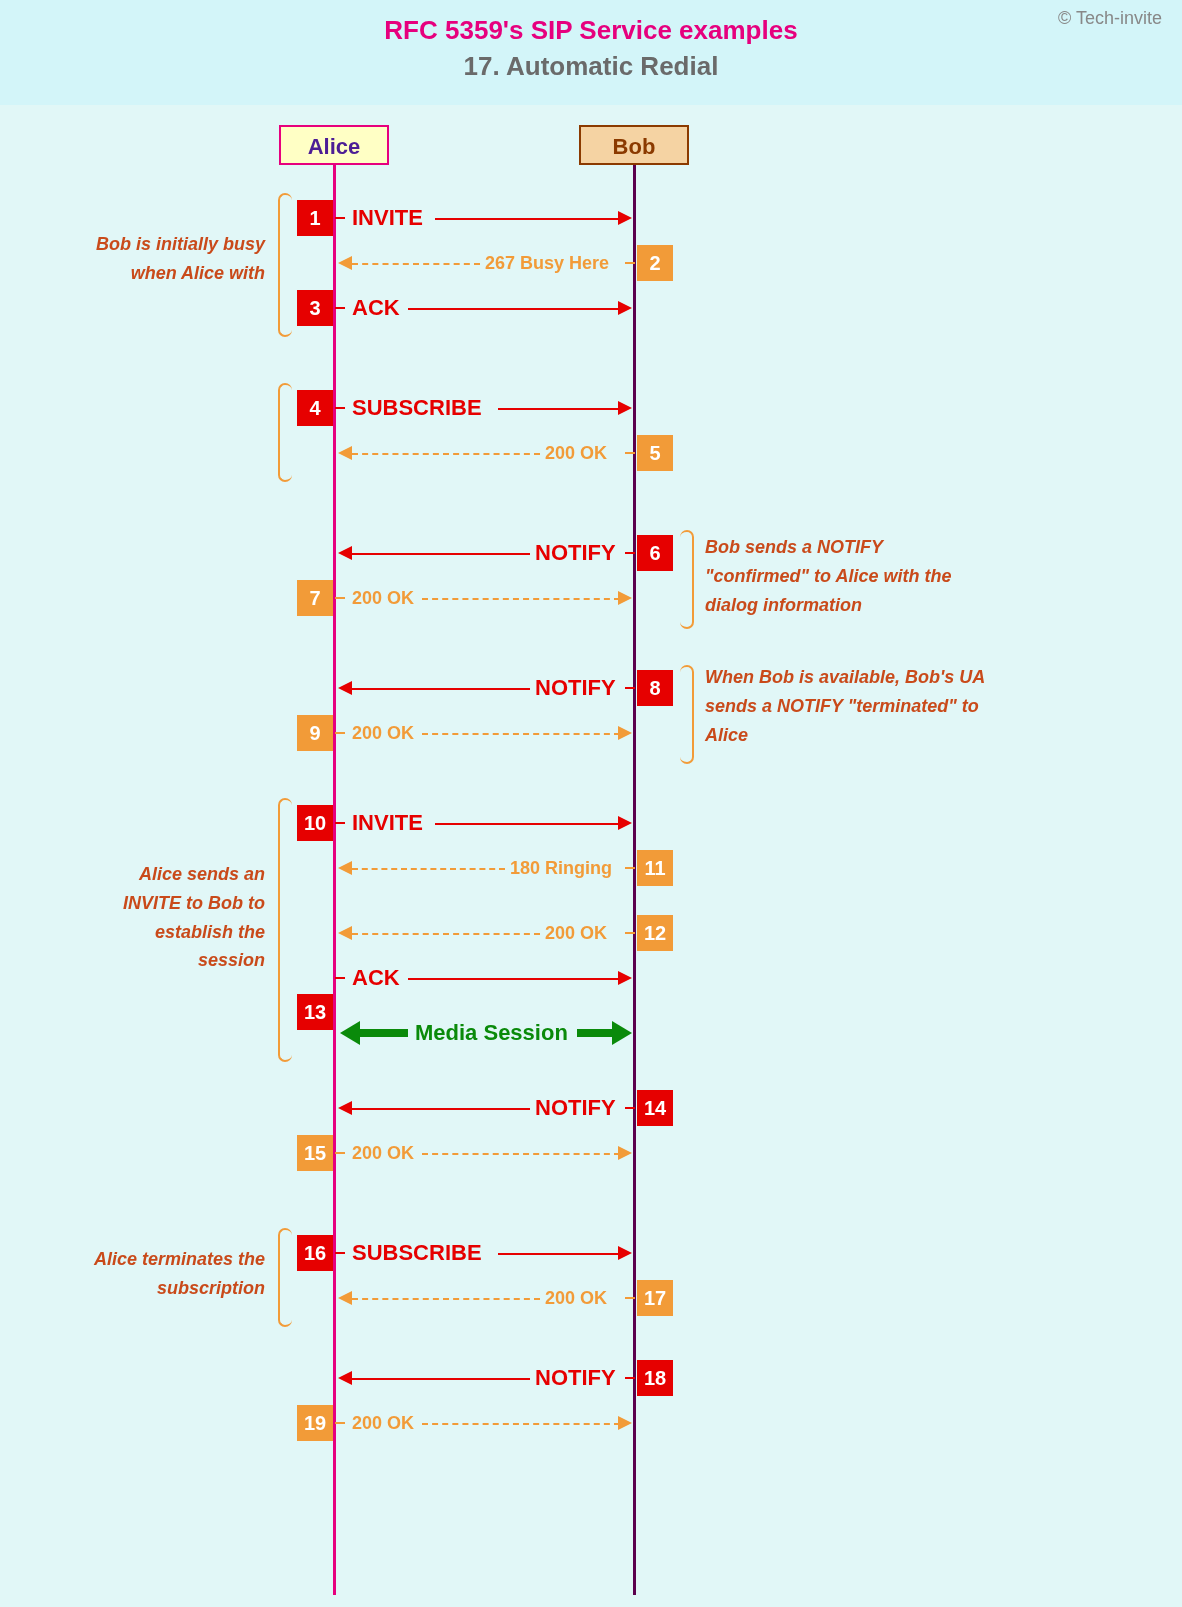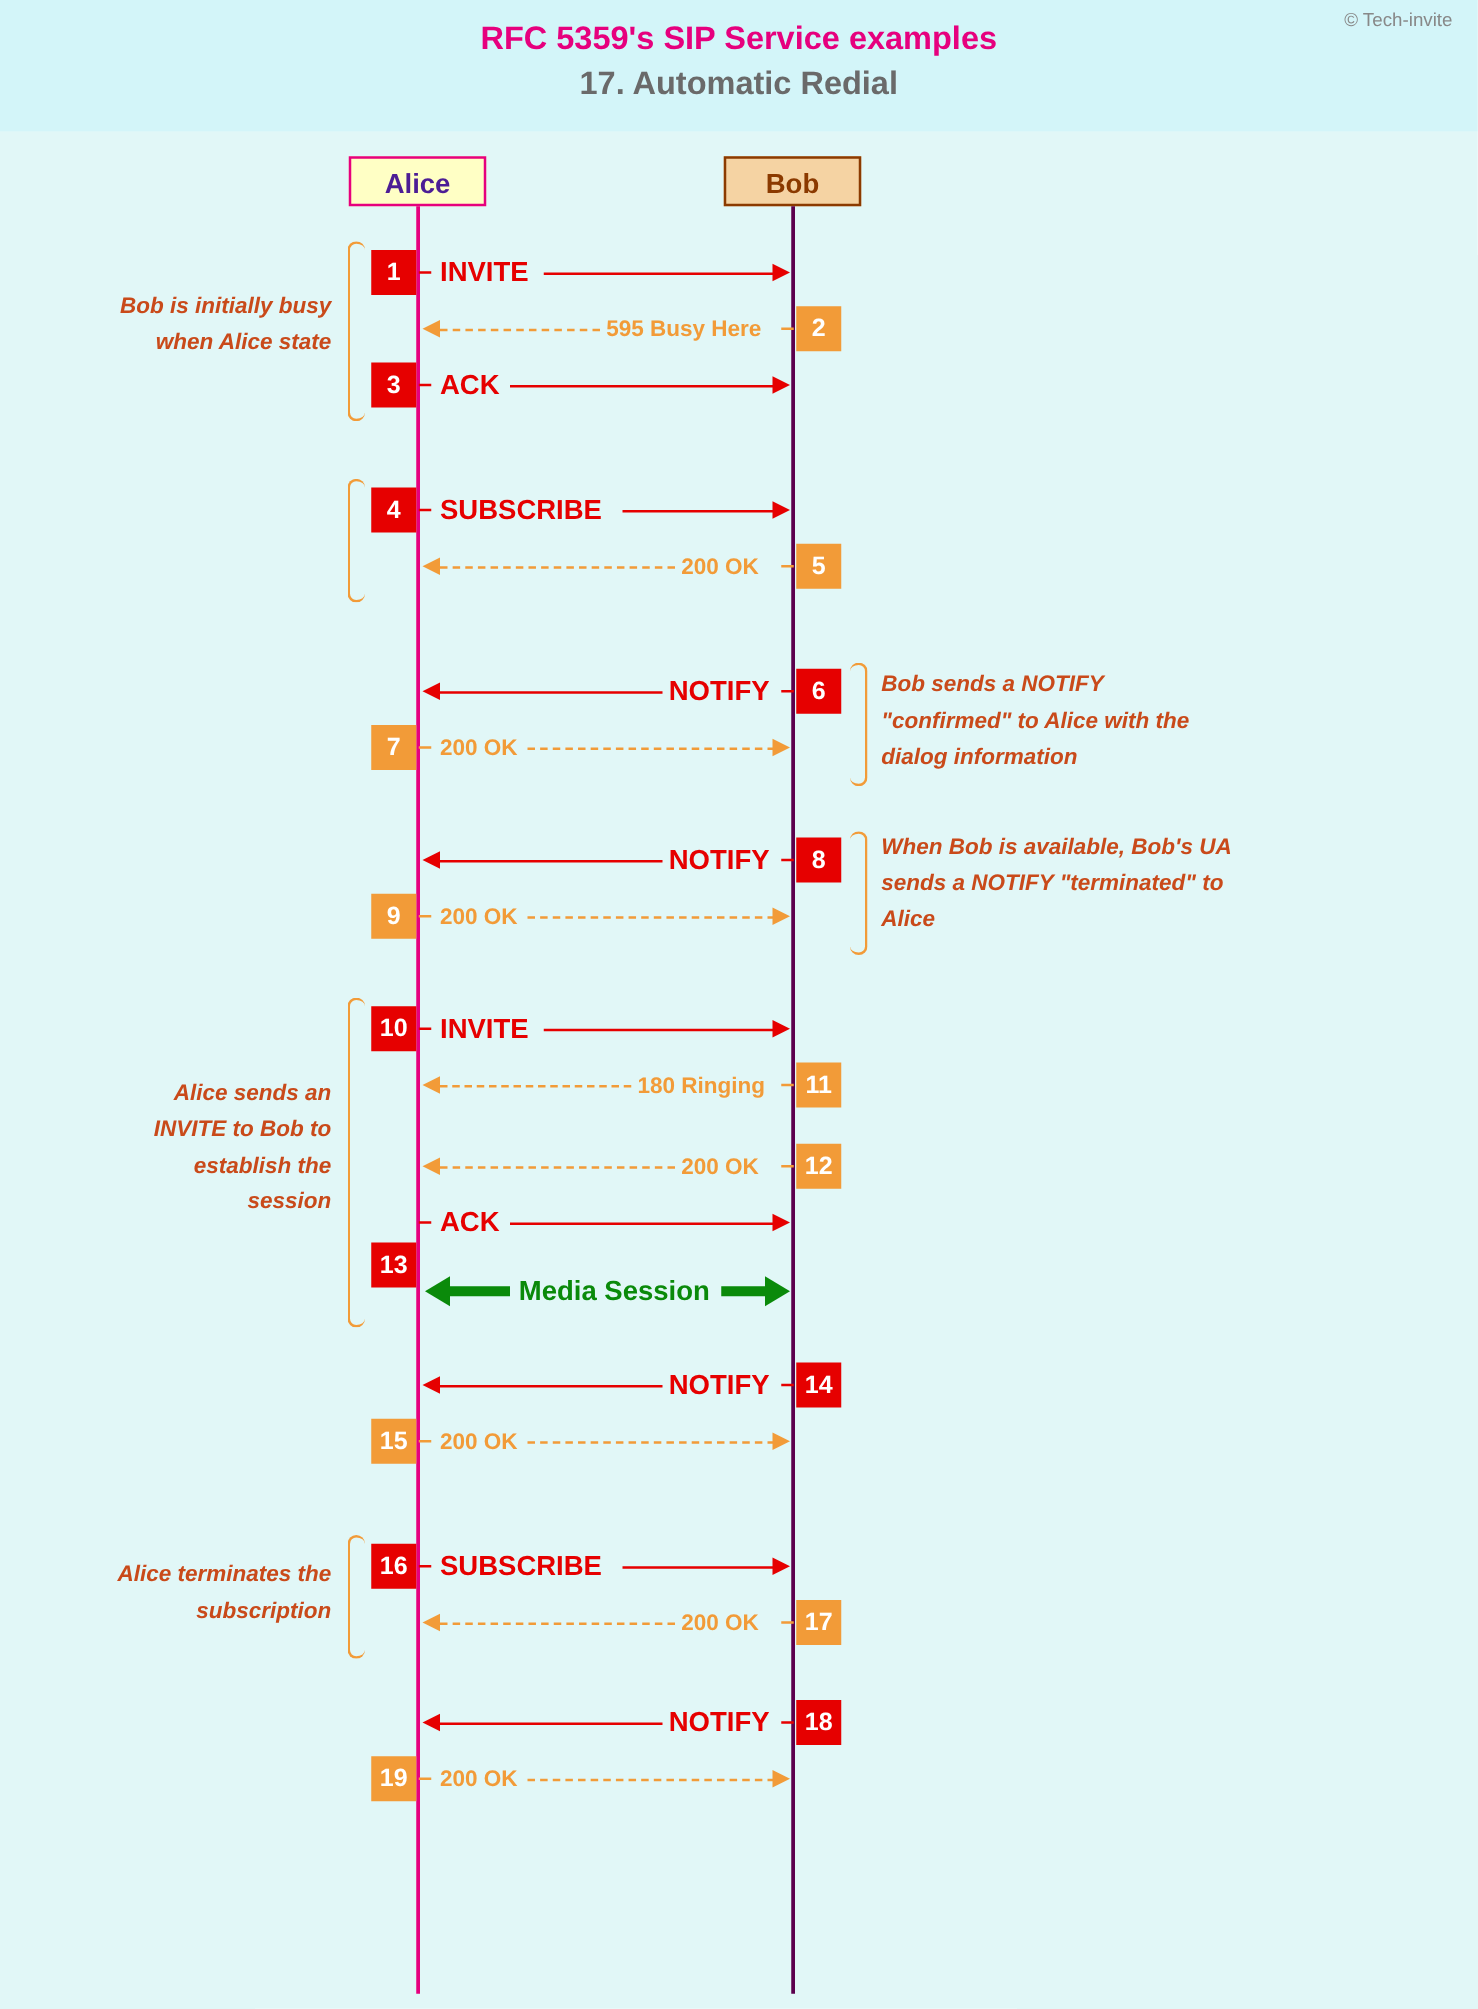--- a/index.html
+++ b/index.html
@@ -32,21 +32,21 @@
     color: #6a6a6a;
     font-size: 26px;
     font-weight: bold;
     margin-top: 5px;
   }
   .copyright {
     position: absolute;
     top: 8px;
     right: 20px;
     color: #888;
-    font-size: 15px;
+    font-size: 18px;
   }
   .canvas {
     position: absolute;
     top: 105px;
     left: 0;
     width: 1182px;
     height: 1502px;
   }
   
   .actor {
@@ -187,32 +187,32 @@
     <div class="lifeline lifeline-bob"></div>
 
     <div class="stepbox red" style="left:297px; top:95px;">1</div>
     <div class="tick" style="left:335px; top:112px; background:#e60000;"></div>
     <div class="msglabel lbl-red" style="left:352px; top:100px;">INVITE</div>
     <div class="arrow-line arrow-solid c-red" style="left:435px; top:113px; width:185px;"></div>
     <div class="arrowhead-r ah-red" style="left:618px; top:106px;"></div>
 
     <div class="stepbox orange" style="left:637px; top:140px;">2</div>
     <div class="tick" style="left:625px; top:157px; background:#f29b38;"></div>
-    <div class="msglabel lbl-orange" style="left:485px; top:148px;">595 Busy Here</div>
+    <div class="msglabel lbl-orange" style="left:485px; top:148px;">267 Busy Here</div>
     <div class="arrow-line arrow-dashed c-orange" style="left:352px; top:158px; width:128px;"></div>
     <div class="arrowhead-l ah-orange" style="left:338px; top:151px;"></div>
 
     <div class="stepbox red" style="left:297px; top:185px;">3</div>
     <div class="tick" style="left:335px; top:202px; background:#e60000;"></div>
     <div class="msglabel lbl-red" style="left:352px; top:190px;">ACK</div>
     <div class="arrow-line arrow-solid c-red" style="left:408px; top:203px; width:212px;"></div>
     <div class="arrowhead-r ah-red" style="left:618px; top:196px;"></div>
 
     <div class="bracket bracket-left" style="left:278px; top:88px; width:12px; height:140px;"></div>
-    <div class="note note-left" style="left:80px; top:125px; width:185px;">Bob is initially busy when Alice state</div>
+    <div class="note note-left" style="left:80px; top:125px; width:185px;">Bob is initially busy when Alice with</div>
 
     <div class="stepbox red" style="left:297px; top:285px;">4</div>
     <div class="tick" style="left:335px; top:302px; background:#e60000;"></div>
     <div class="msglabel lbl-red" style="left:352px; top:290px;">SUBSCRIBE</div>
     <div class="arrow-line arrow-solid c-red" style="left:498px; top:303px; width:122px;"></div>
     <div class="arrowhead-r ah-red" style="left:618px; top:296px;"></div>
 
     <div class="stepbox orange" style="left:637px; top:330px;">5</div>
     <div class="tick" style="left:625px; top:347px; background:#f29b38;"></div>
     <div class="msglabel lbl-orange" style="left:545px; top:338px;">200 OK</div>

